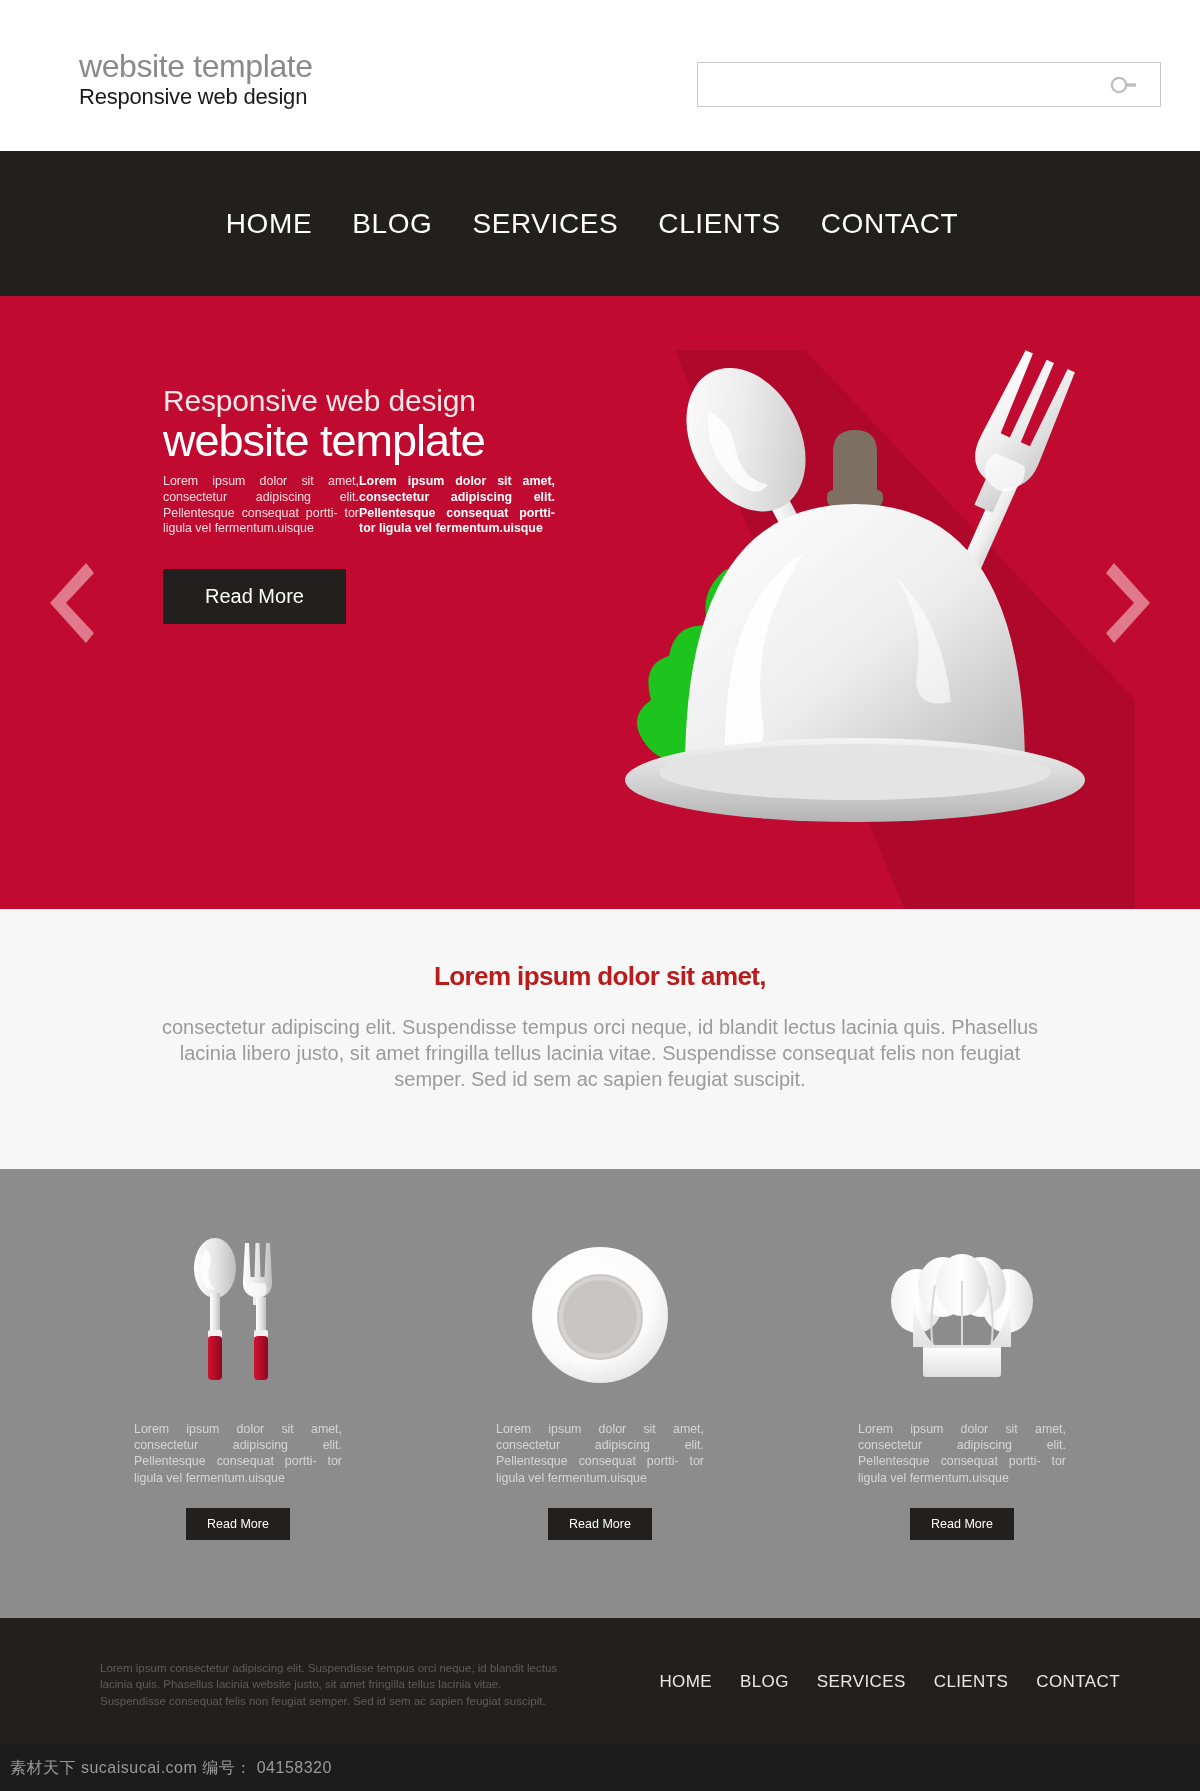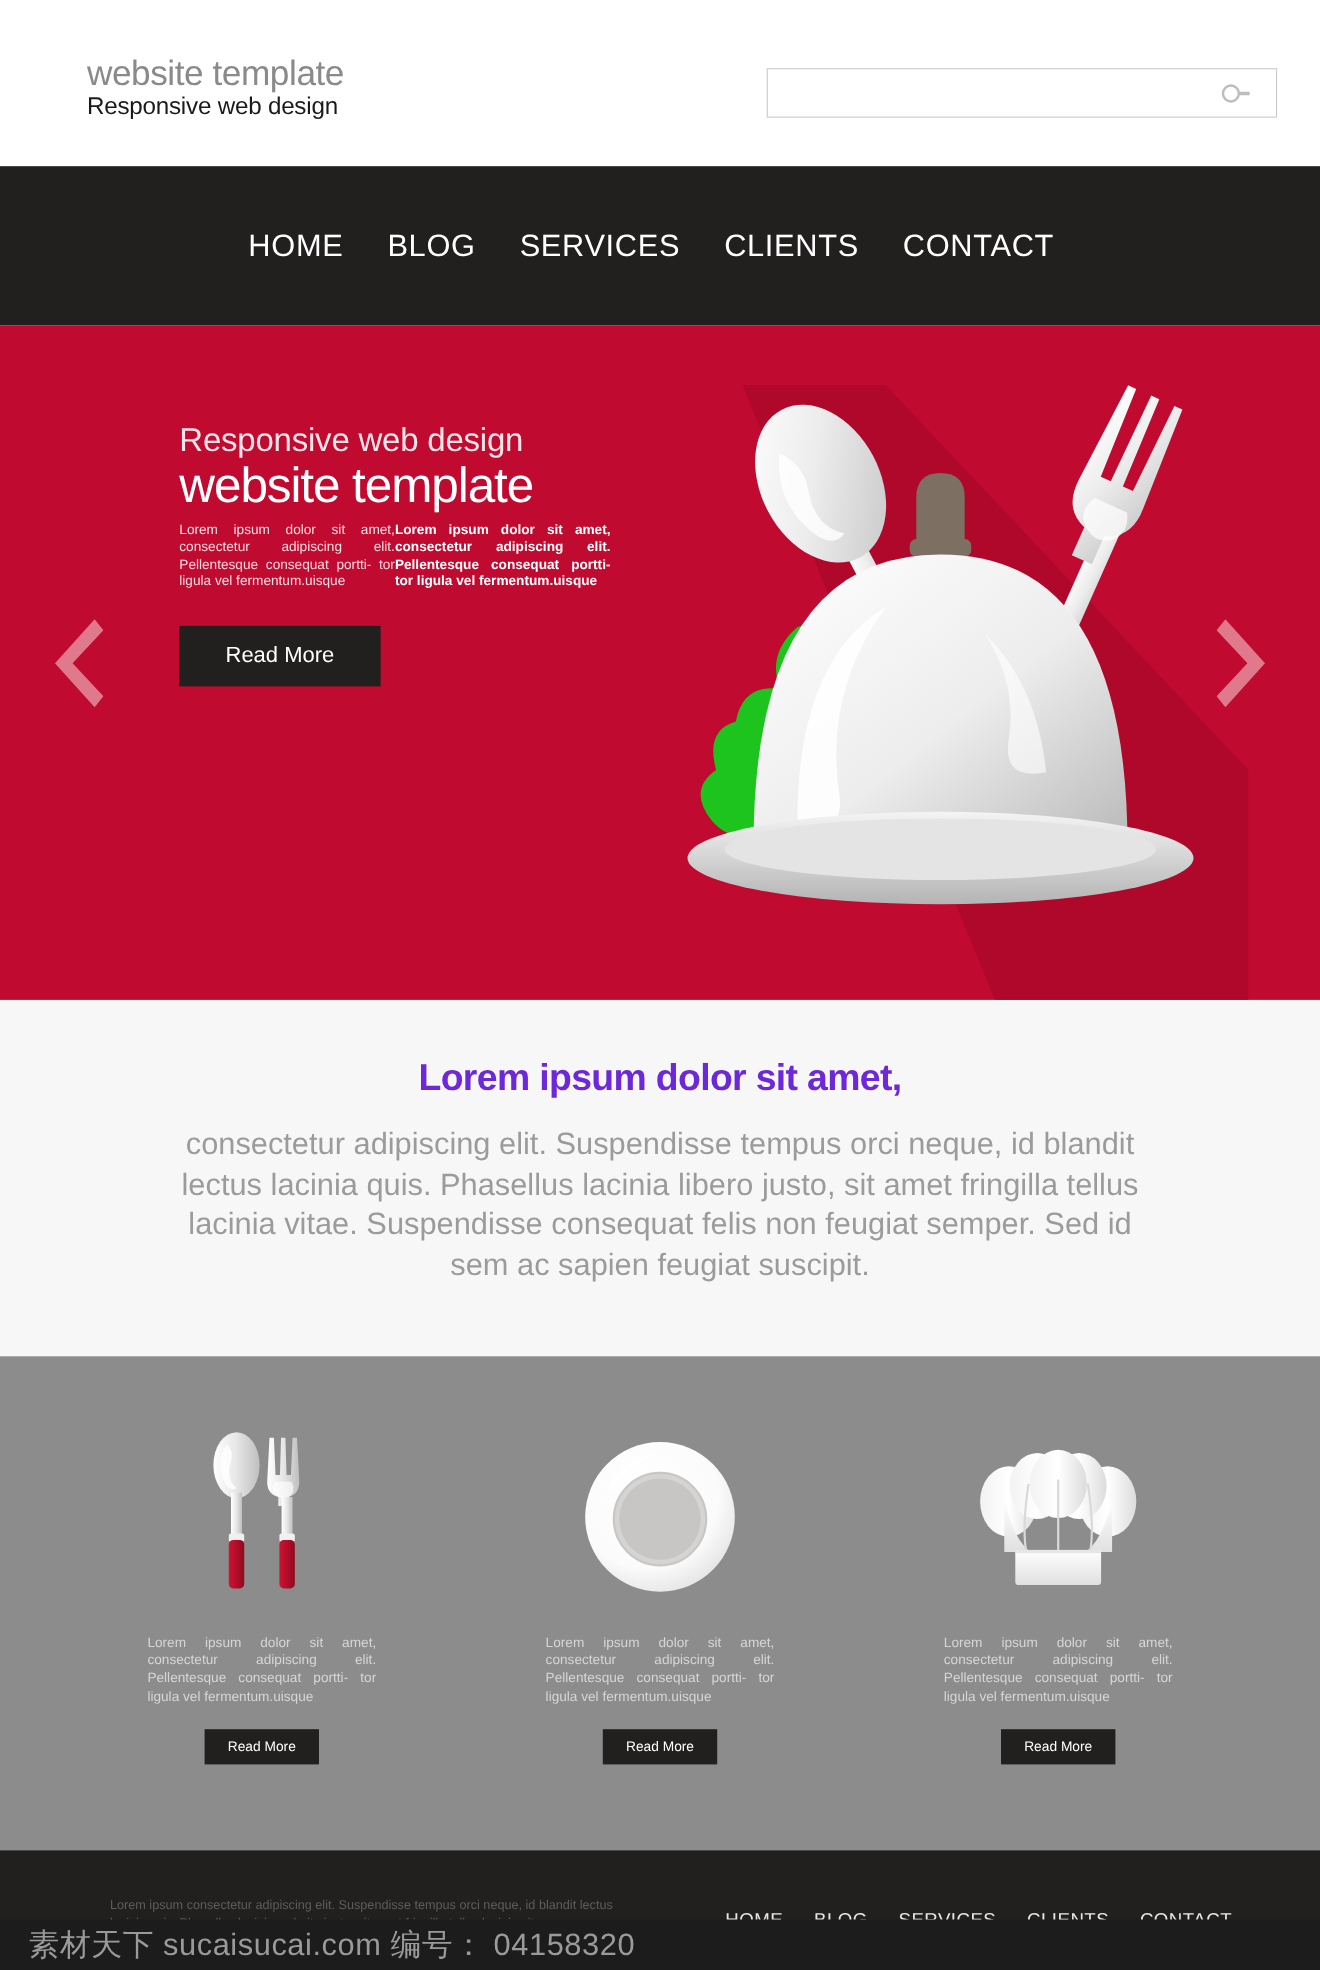--- a/index.html
+++ b/index.html
@@ -88,26 +88,26 @@
     position:absolute; left:575px; top:14px;
     width:560px; height:600px;
   }
 
   
   .intro {
     background:#f7f7f7; padding:52px 0 60px;
     text-align:center;
   }
   .intro-title {
-    font-size:34px; color:#6d28d9; font-weight:bold;
+    font-size:26px; color:#b91c1c; font-weight:bold;
     letter-spacing:-0.6px; margin-bottom:22px;
   }
   .intro-body {
-    font-size:28px; color:#9b9b9b; line-height:1.31;
-    width:890px; margin:4px auto;
+    font-size:20px; color:#9b9b9b; line-height:1.31;
+    width:890px; margin:16px auto;
   }
 
   
   .features {
     background:#8c8c8c; padding:56px 0 78px;
     display:flex; justify-content:center;
   }
   .feature-col {
     width:290px; margin:0 36px;
     display:flex; flex-direction:column; align-items:center;
@@ -143,21 +143,21 @@
   .footer-nav-item {
     color:#e8e8e8; font-size:17px; letter-spacing:0.4px; cursor:pointer;
   }
 
   
   .watermark {
     position:absolute; bottom:0; left:0; width:100%; height:46px;
     background:#1d1c1c; display:flex; align-items:center;
   }
   .watermark-text {
-    color:#9a9a9a; font-size:28px; padding-left:26px;
+    color:#9a9a9a; font-size:16px; padding-left:10px;
     letter-spacing:0.5px;
   }
 </style>
 </head>
 <body>
 
 <div class="header">
   <div class="brand">
     <div class="brand-top">website template</div>
     <div class="brand-sub">Responsive web design</div>

